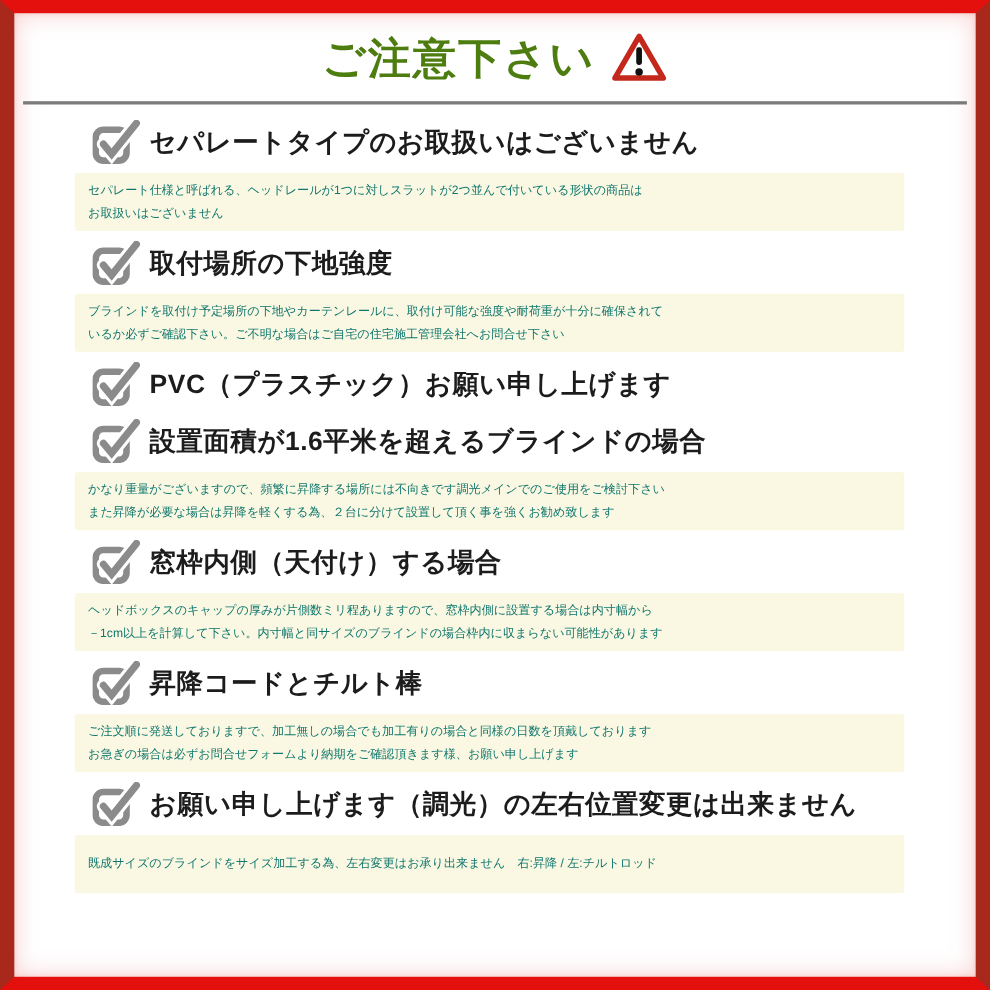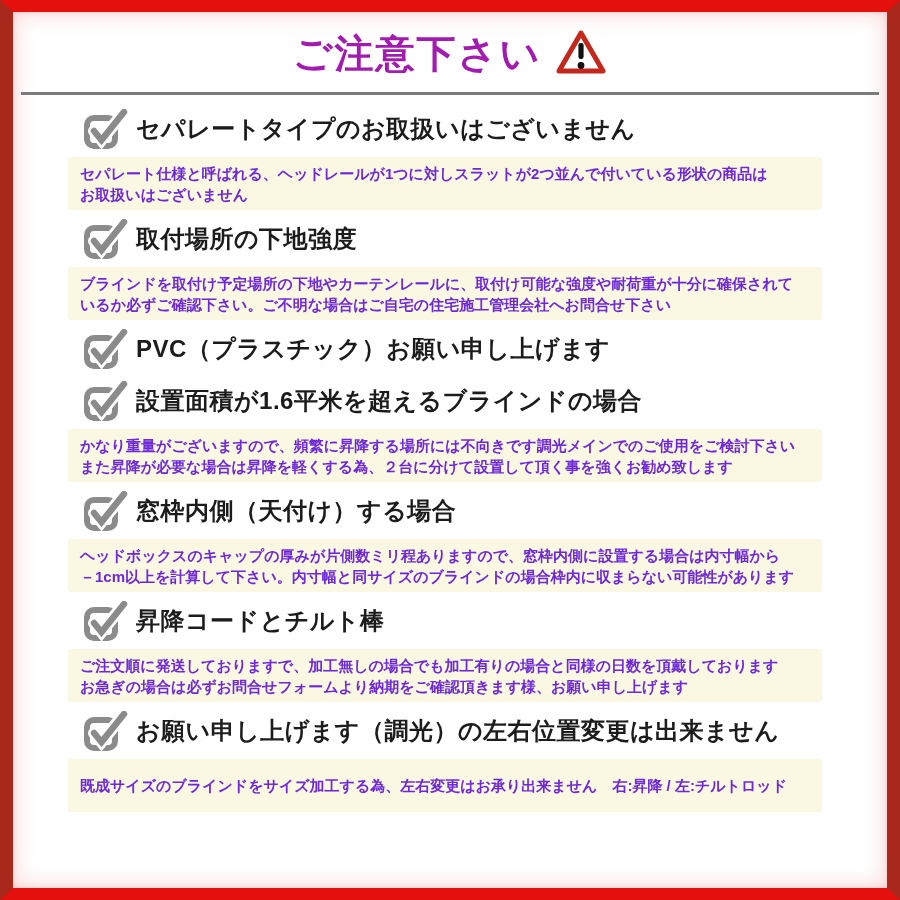--- a/index.html
+++ b/index.html
@@ -25,21 +25,21 @@
     height:70px;
     display:flex;
     align-items:center;
     justify-content:center;
     gap:14px;
     padding-top:6px;
   }
   .title{
     font-size:39px;
     font-weight:bold;
-    color:#a21caf;
+    color:#4d7c0f;
     letter-spacing:2px;
     line-height:1;
   }
   .warn-icon{width:52px;height:50px;display:block;}
   .divider{
     height:3px;
     background:#7b7b7b;
     margin:4px 8px 0 8px;
     border:none;
   }
@@ -67,25 +67,24 @@
     width:754px;
     min-height:53px;
     margin-top:5px;
     background:#faf8e2;
     border-radius:3px;
     display:flex;
     align-items:center;
     padding:5px 12px;
   }
   .sec-note span{
-    font-size:15px;
+    font-size:11px;
     line-height:21px;
-    color:#6d28d9;
+    color:#0f766e;
     white-space:pre-line;
-    font-weight:bold;
   }
 </style>
 </head>
 <body>
 
 <div class="frame">
 
   <div class="header">
     <div class="title">ご注意下さい</div>
     <span>

